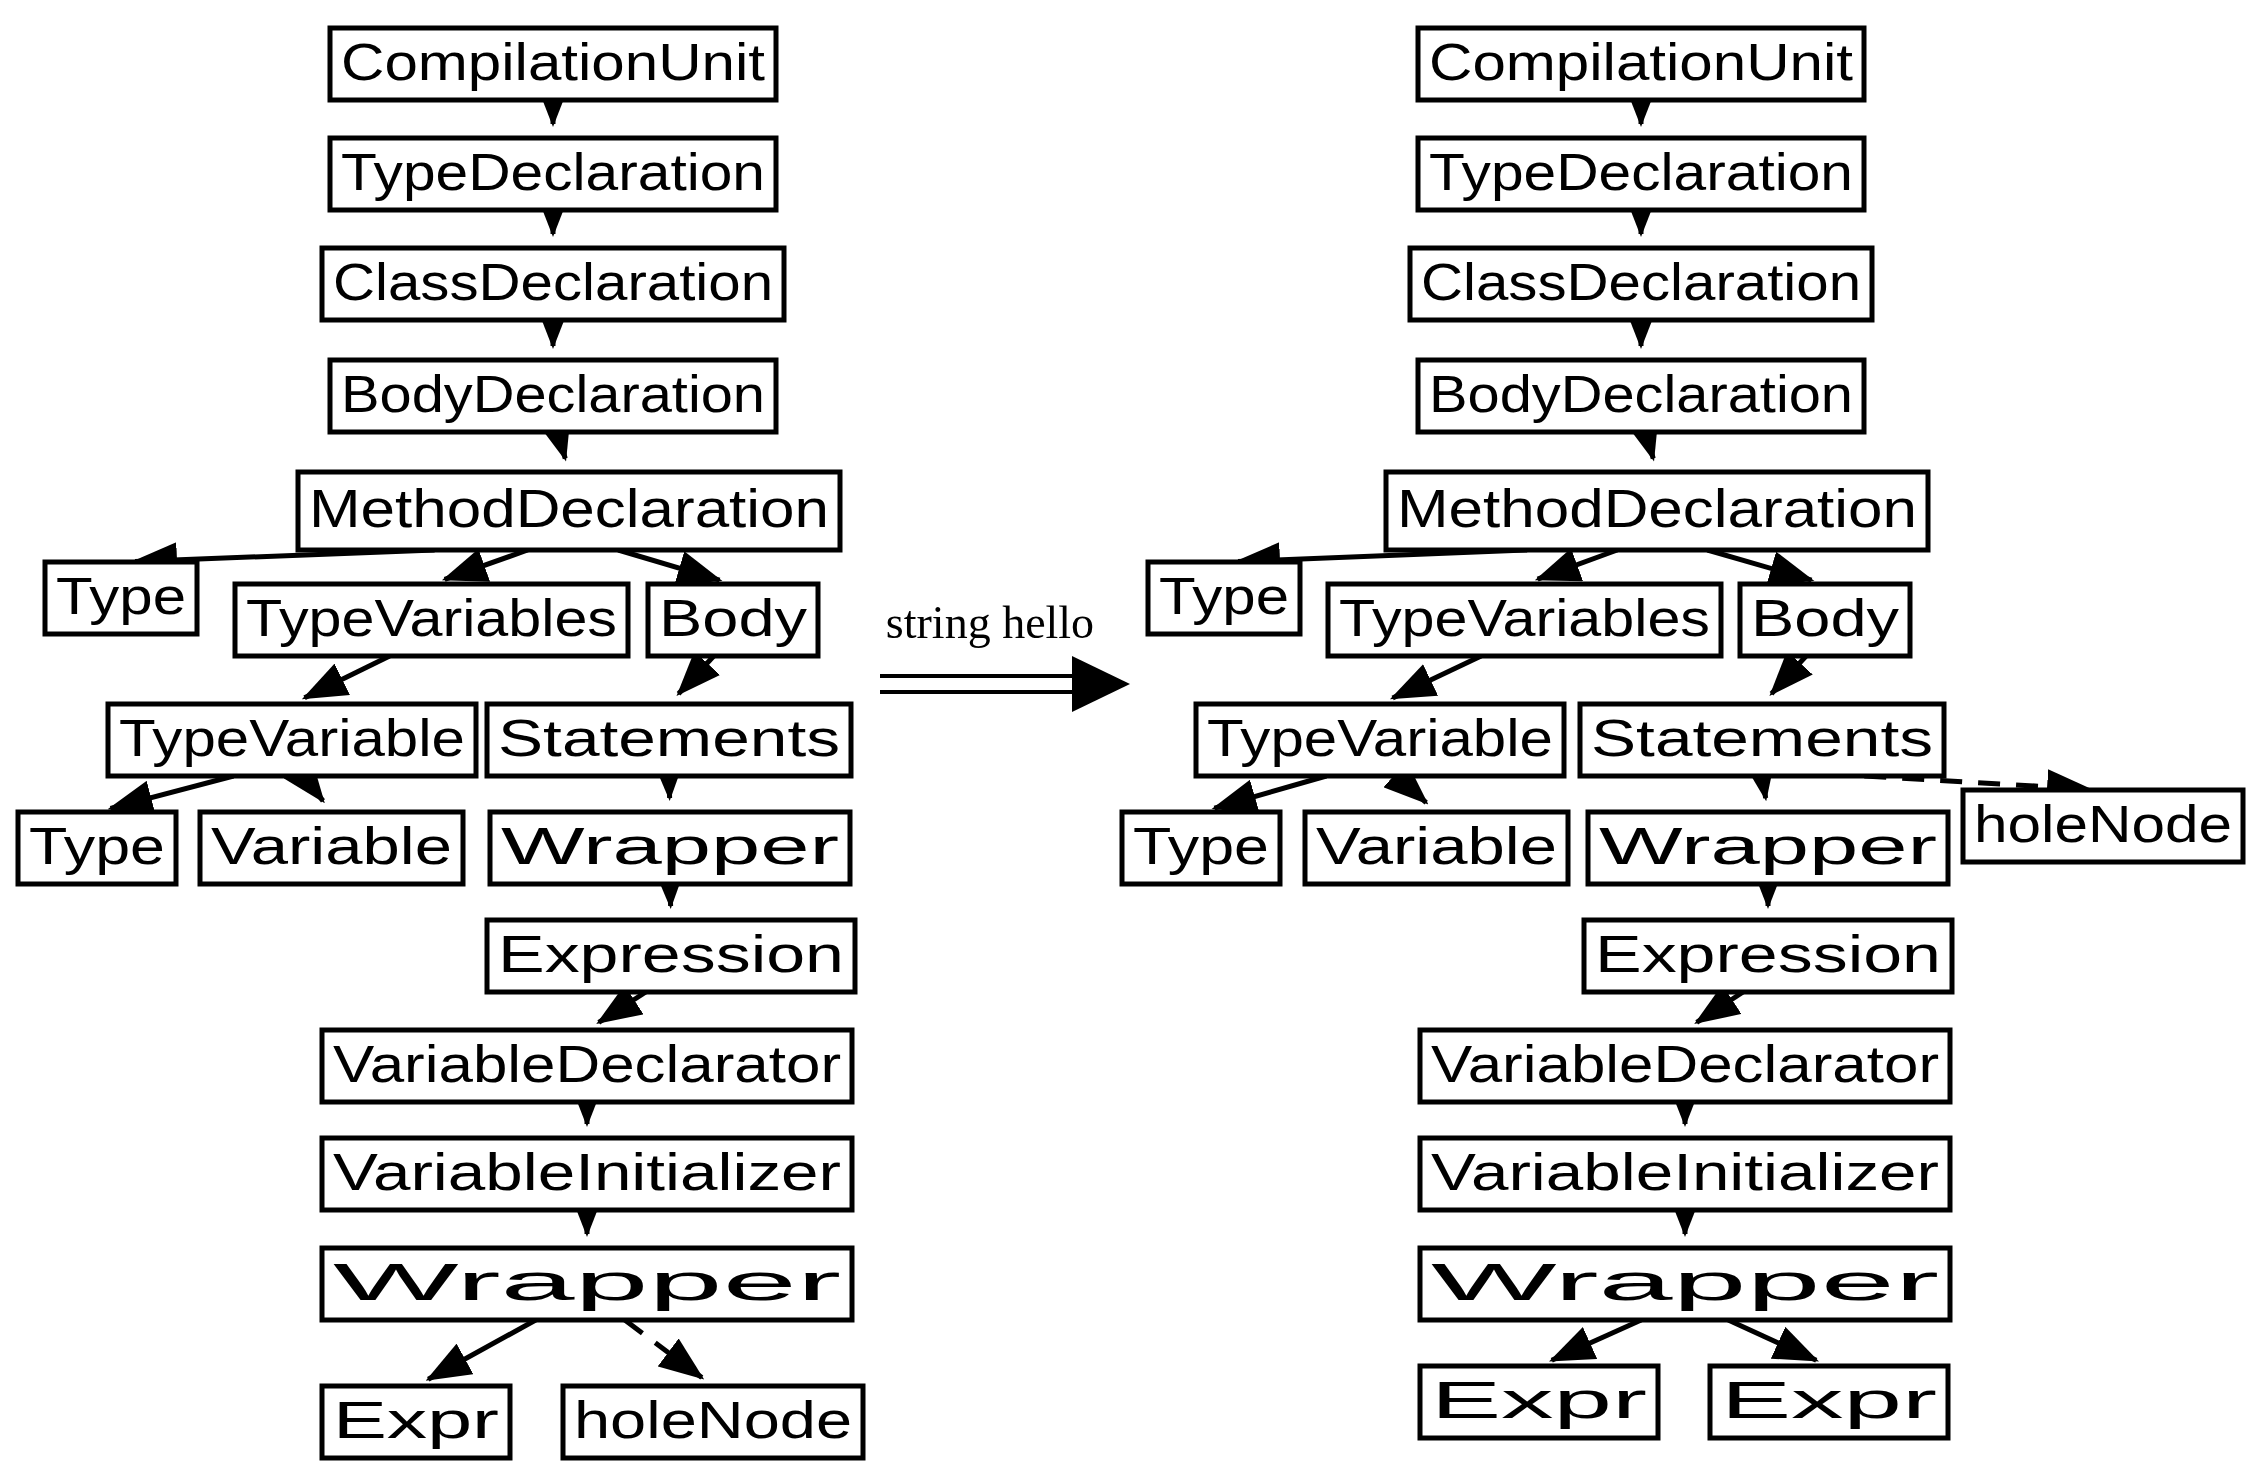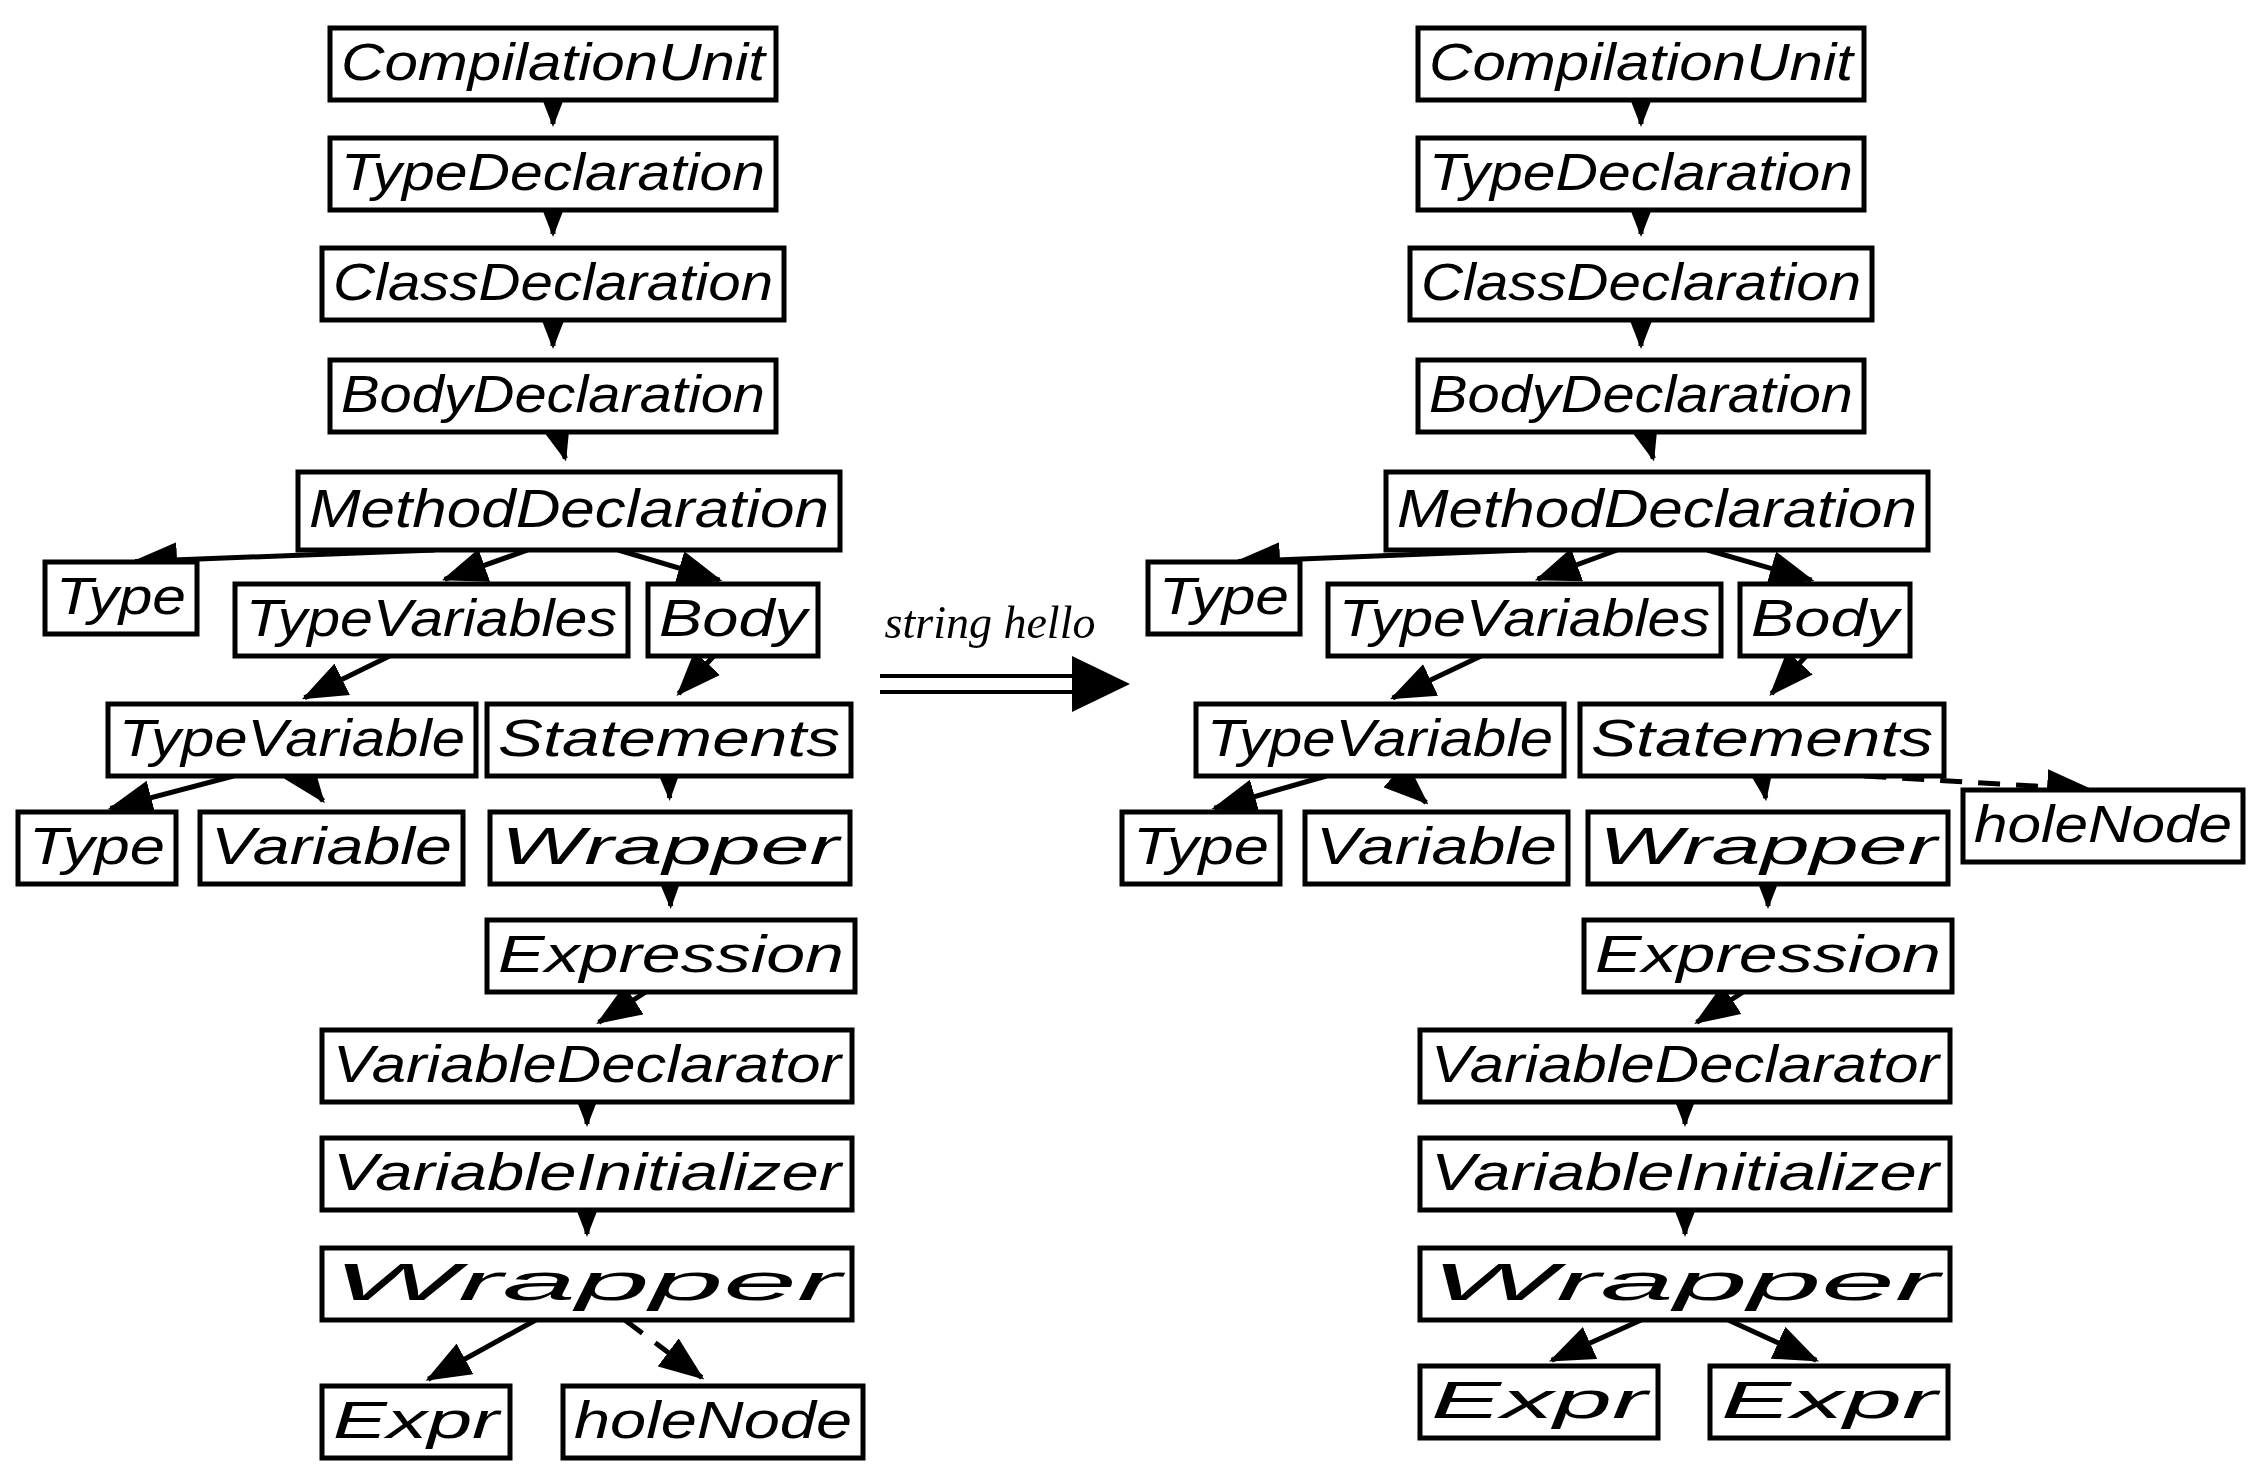--- a/index.html
+++ b/index.html
@@ -6,21 +6,20 @@
     margin: 0;
     padding: 0;
     background: #ffffff;
   }
   #stage {
     position: relative;
     width: 2267px;
     height: 1479px;
     background: #ffffff;
     overflow: hidden;
-    font-style: italic;
   }
   svg#diagram {
     position: absolute;
     left: 0;
     top: 0;
     width: 2267px;
     height: 1479px;
     display: block;
   }
   .node-box {

